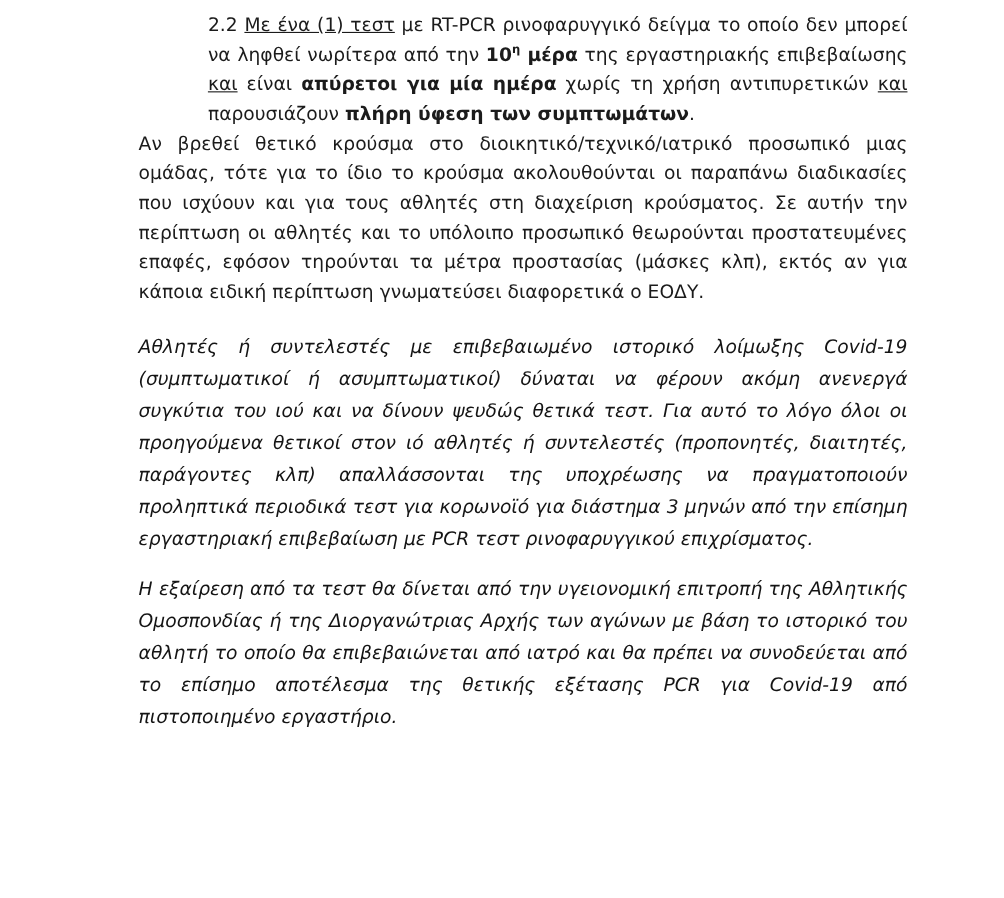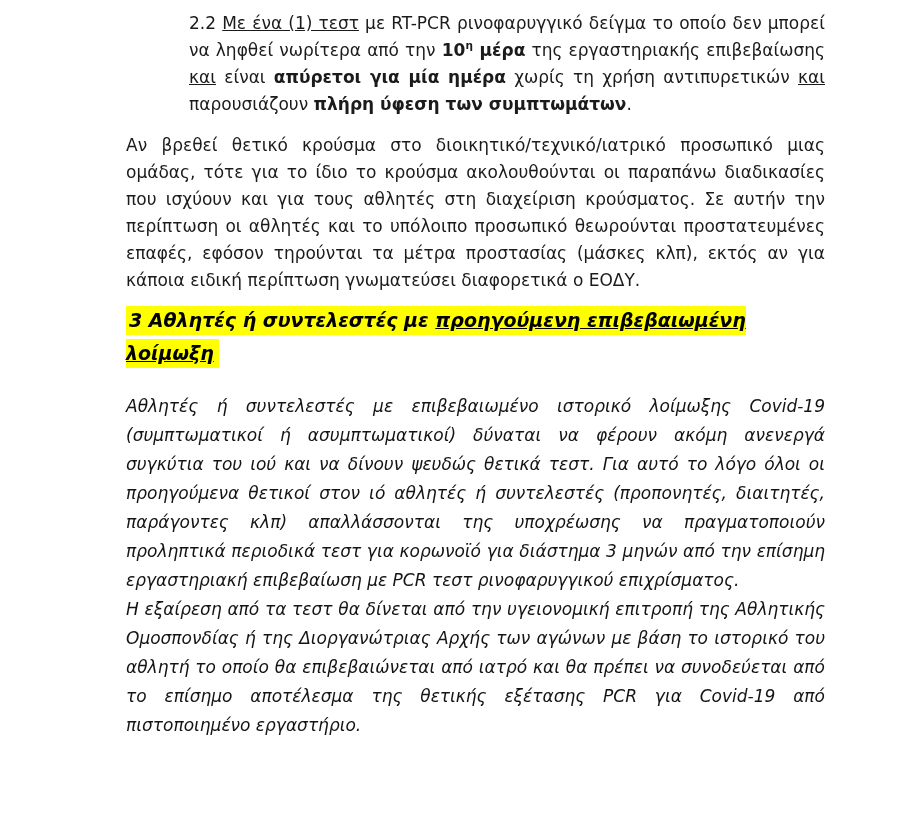--- a/index.html
+++ b/index.html
@@ -19,21 +19,20 @@
     overflow: hidden;
   }
   p { margin: 0; }
   .clause-2-2 {
     margin-left: 63px;
     font-size: 17px;
     line-height: 27px;
     text-align: justify;
   }
   .body-para {
-    margin-top: 14px;
     font-size: 17px;
     line-height: 27px;
     text-align: justify;
   }
   .bold { font-weight: bold; }
   .ul { text-decoration: underline; }
   sup.ord {
     font-size: 0.62em;
     vertical-align: super;
     line-height: 0;
@@ -51,34 +50,31 @@
   }
   .bi-para {
     font-size: 17px;
     line-height: 29px;
     font-weight: normal;
     font-style: italic;
     text-align: justify;
     color: #141414;
   }
   .bi-para.first { margin-top: 22px; }
-  .bi-para.second { margin-top: 0; }
+  .bi-para.second { margin-top: 17px; }
 </style>
 </head>
 <body>
 
 <div class="page">
 
   <p class="clause-2-2">
     <span>2.2 </span><span class="ul">Με ένα (1) τεστ</span><span> με RT-PCR ρινοφαρυγγικό δείγμα το οποίο δεν μπορεί να ληφθεί νωρίτερα από την </span><span class="bold">10</span><sup class="ord bold">η</sup><span class="bold"> μέρα</span><span> της εργαστηριακής επιβεβαίωσης </span><span class="ul">και</span><span> είναι </span><span class="bold">απύρετοι για μία ημέρα</span><span> χωρίς τη χρήση αντιπυρετικών </span><span class="ul">και </span><span>παρουσιάζουν </span><span class="bold">πλήρη ύφεση των συμπτωμάτων</span><span>.</span>
   </p>
 
   <p class="body-para">Αν βρεθεί θετικό κρούσμα στο διοικητικό/τεχνικό/ιατρικό προσωπικό μιας ομάδας, τότε για το ίδιο το κρούσμα ακολουθούνται οι παραπάνω διαδικασίες που ισχύουν και για τους αθλητές στη διαχείριση κρούσματος. Σε αυτήν την περίπτωση οι αθλητές και το υπόλοιπο προσωπικό θεωρούνται προστατευμένες επαφές, εφόσον τηρούνται τα μέτρα προστασίας (μάσκες κλπ), εκτός αν για κάποια ειδική περίπτωση γνωματεύσει διαφορετικά ο ΕΟΔΥ.</p>
 
-  <p class="section-heading">
-    <mark class="hl" style="background: rgb(255, 255, 0);"><span>3 Αθλητές ή συντελεστές με </span><span class="ul">προηγούμενη επιβεβαιωμένη λοίμωξη</span></mark>
-  </p>
 
   <p class="bi-para first">Αθλητές ή συντελεστές με επιβεβαιωμένο ιστορικό λοίμωξης Covid-19 (συμπτωματικοί ή ασυμπτωματικοί) δύναται να φέρουν ακόμη ανενεργά συγκύτια του ιού και να δίνουν ψευδώς θετικά τεστ. Για αυτό το λόγο όλοι οι προηγούμενα θετικοί στον ιό αθλητές ή συντελεστές (προπονητές, διαιτητές, παράγοντες κλπ) απαλλάσσονται της υποχρέωσης να πραγματοποιούν προληπτικά περιοδικά τεστ για κορωνοϊό για διάστημα 3 μηνών από την επίσημη εργαστηριακή επιβεβαίωση με PCR τεστ ρινοφαρυγγικού επιχρίσματος.</p>
 
   <p class="bi-para second">Η εξαίρεση από τα τεστ θα δίνεται από την υγειονομική επιτροπή της Αθλητικής Ομοσπονδίας ή της Διοργανώτριας Αρχής των αγώνων με βάση το ιστορικό του αθλητή το οποίο θα επιβεβαιώνεται από ιατρό και θα πρέπει να συνοδεύεται από το επίσημο αποτέλεσμα της θετικής εξέτασης PCR για Covid-19 από πιστοποιημένο εργαστήριο.</p>
 
 </div>
 
 </body></html>

